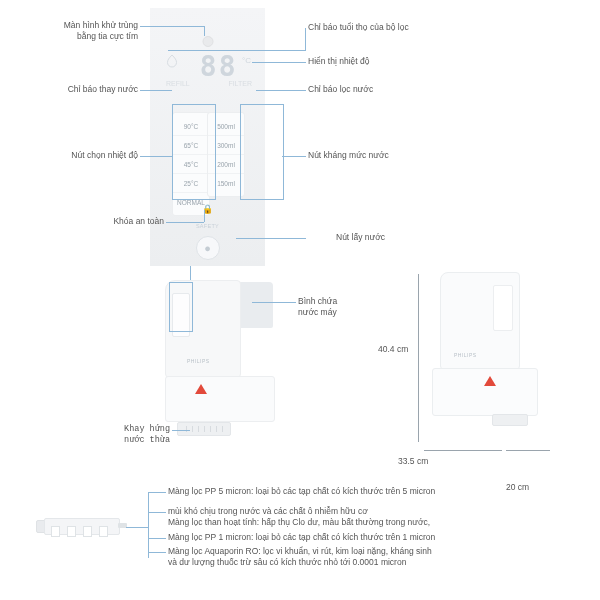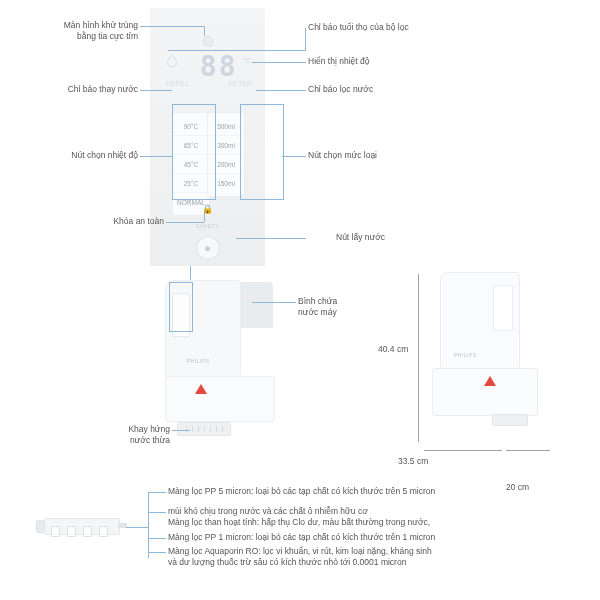--- a/index.html
+++ b/index.html
@@ -251,21 +251,21 @@
   <div>Chỉ báo lọc nước</div>
 </div>
 <div class="line hline" style="left:256px;top:90px;width:50px;"></div>
 
 <div class="abs lbl r" style="left:24px;top:150px;width:114px;">
   <div>Nút chọn nhiệt độ</div>
 </div>
 <div class="line hline" style="left:140px;top:156px;width:32px;"></div>
 
 <div class="abs lbl" style="left:308px;top:150px;width:190px;">
-  <div>Nút chọn mức loại</div>
+  <div>Nút kháng mức nước</div>
 </div>
 <div class="line hline" style="left:282px;top:156px;width:24px;"></div>
 
 <div class="abs lbl r" style="left:50px;top:216px;width:114px;">
   <div>Khóa an toàn</div>
 </div>
 <div class="line hline" style="left:166px;top:222px;width:38px;"></div>
 <div class="line vline" style="left:204px;top:210px;height:12px;"></div>
 
 <div class="abs lbl" style="left:308px;top:232px;width:190px;padding-left:28px;">
@@ -295,21 +295,21 @@
 </div>
 
 <div class="box" style="left:169px;top:282px;width:22px;height:48px;"></div>
 
 <div class="abs lbl" style="left:298px;top:296px;width:120px;">
   <div>Bình chứa</div>
   <div>nước máy</div>
 </div>
 <div class="line hline" style="left:252px;top:302px;width:44px;"></div>
 
-<div class="abs lbl r" style="left:60px;top:424px;width:110px;">
+<div class="abs lbl r" style="left:60px;top:424px;width:110px;font-family:Liberation Mono, monospace;">
   <div>Khay hứng</div>
   <div>nước thừa</div>
 </div>
 <div class="line hline" style="left:172px;top:430px;width:18px;"></div>
 
 <div id="sideview">
   <div id="sv-body">
     <div id="sv-panel"></div>
   </div>
   <div id="sv-brand">PHILIPS</div>

